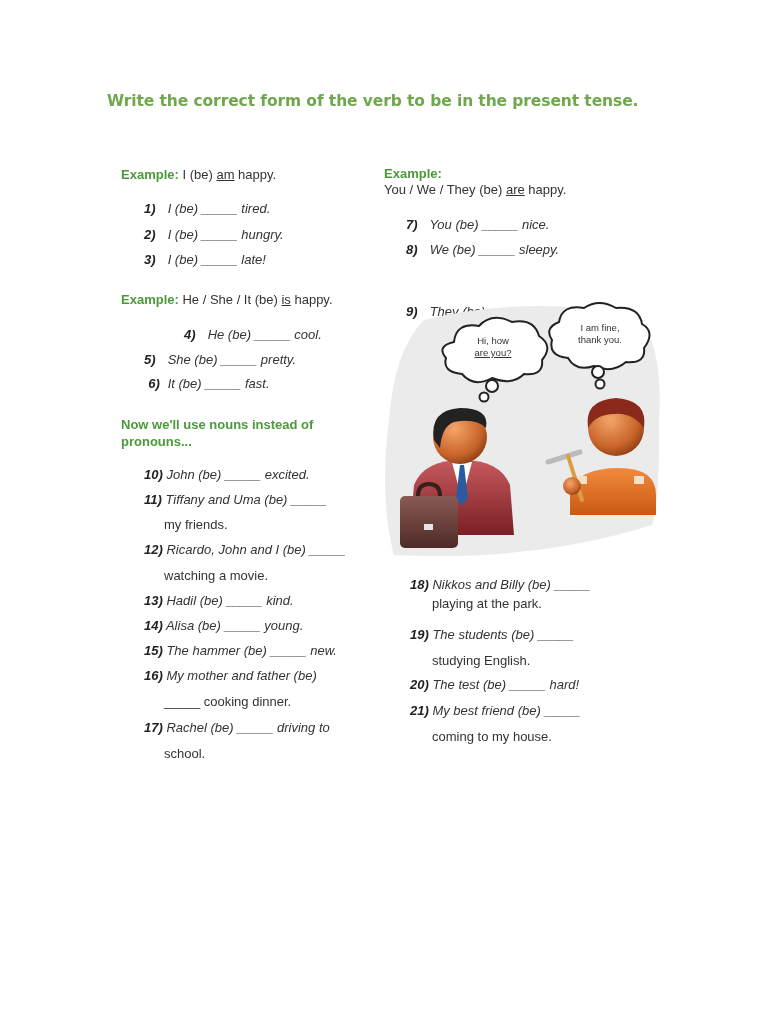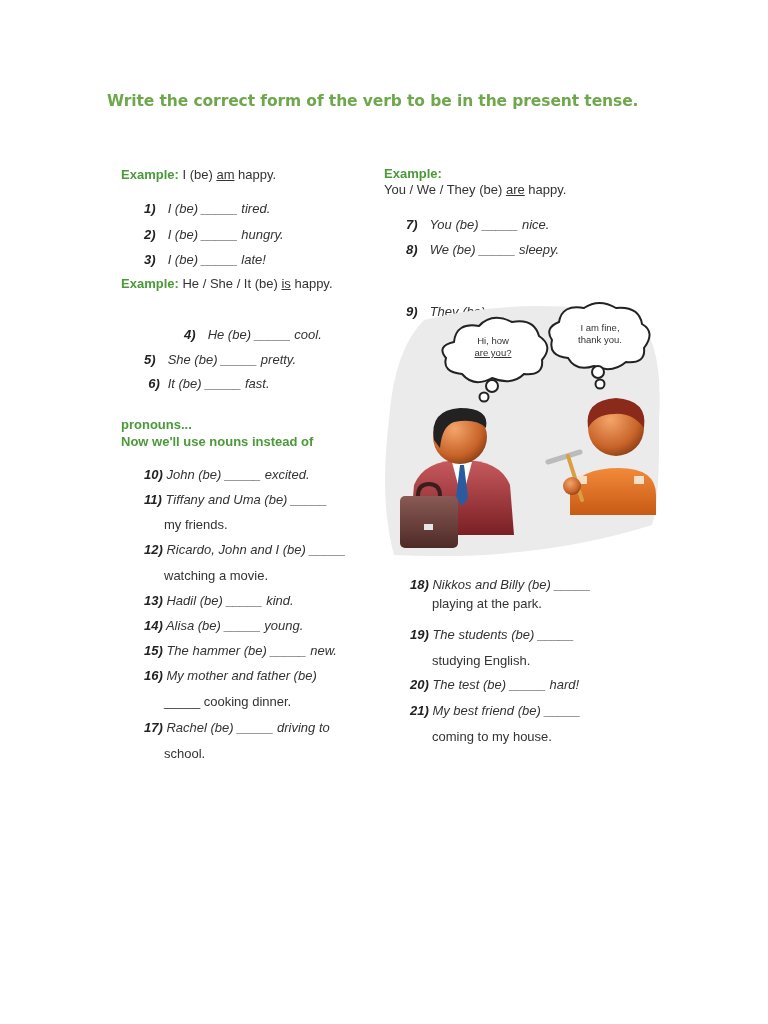--- a/index.html
+++ b/index.html
@@ -58,43 +58,43 @@
 </div>
 <div class="item" style="left:144px; top:227px;">
   <span class="num" style="width:20px">2)</span>
   <span>I (be) _____ hungry.</span>
 </div>
 <div class="item" style="left:144px; top:252px;">
   <span class="num" style="width:20px">3)</span>
   <span>I (be) _____ late!</span>
 </div>
 
-<div class="ex" style="left:121px; top:276px;">
+<div class="ex" style="left:121px; top:292px;">
   <span class="lbl">Example:</span>
   <span>He / She / It (be)</span>
   <span class="u">is</span>
   <span>happy.</span>
 </div>
 
 <div class="item" style="left:144px; top:327px;margin-left:40px;">
   <span class="num" style="width:20px">4)</span>
   <span>He (be) _____ cool.</span>
 </div>
 <div class="item" style="left:144px; top:352px;">
   <span class="num" style="width:20px">5)</span>
   <span>She (be) _____ pretty.</span>
 </div>
 <div class="item" style="left:144px; top:376px;text-align:center;">
   <span class="num" style="width:20px">6)</span>
   <span>It (be) _____ fast.</span>
 </div>
 
 <div class="section">
+  <div>Now we'll use nouns instead of</div>
   <div>pronouns...</div>
-  <div>Now we'll use nouns instead of</div>
 </div>
 
 <div class="item" style="left:144px; top:467px;">
   <span class="num">10)</span>
   <span>John (be) _____ excited.</span>
 </div>
 <div class="item" style="left:144px; top:492px;">
   <span class="num">11)</span>
   <span>Tiffany and Uma (be) _____</span>
 </div>

